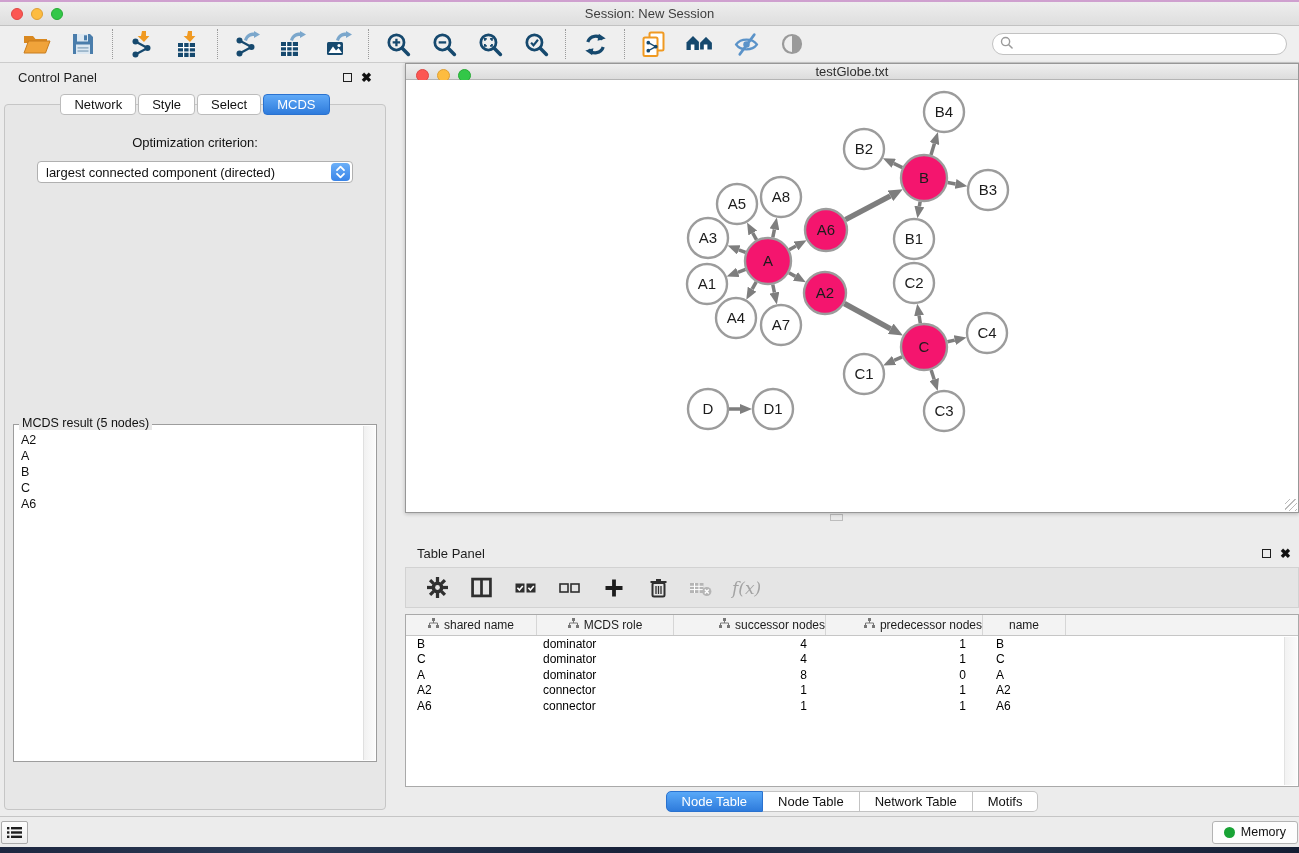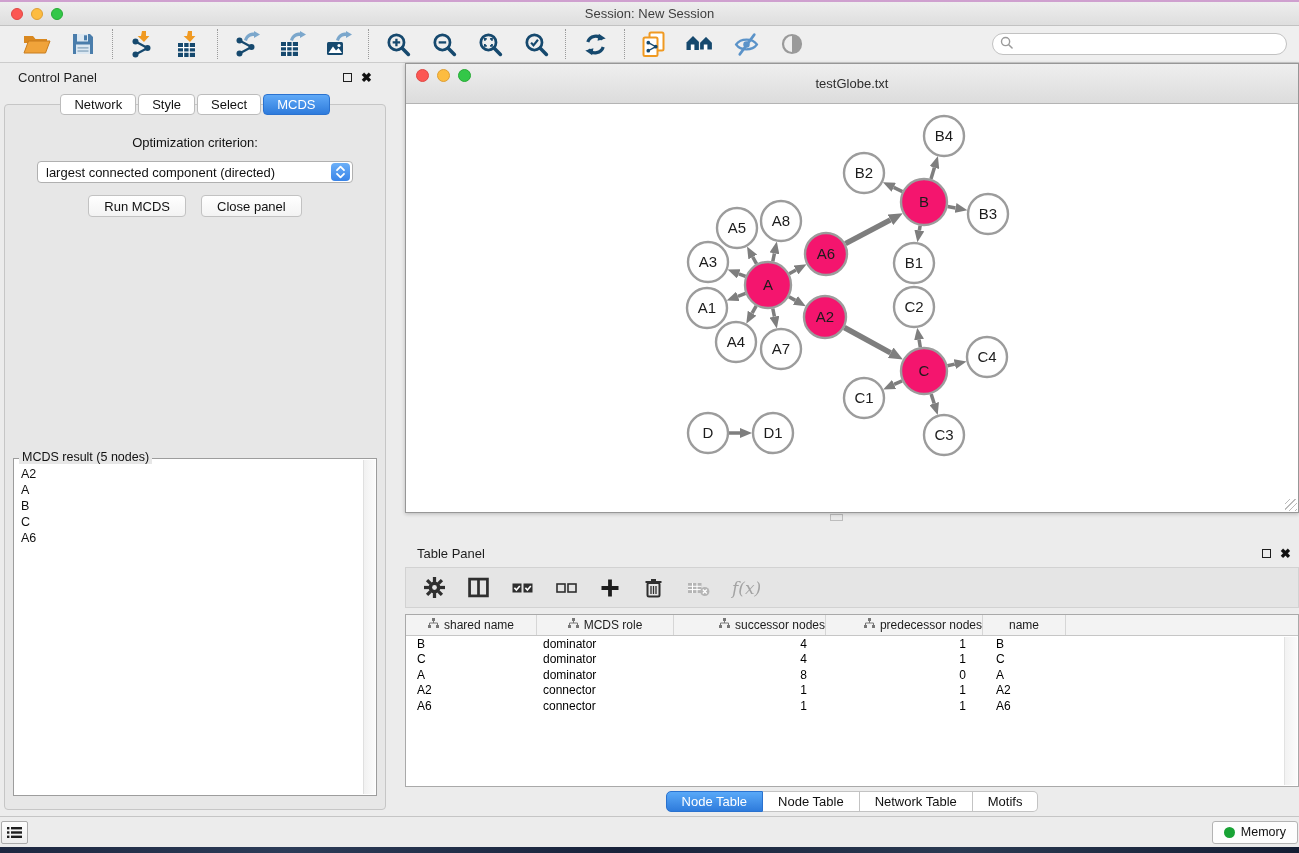--- a/index.html
+++ b/index.html
@@ -47,36 +47,36 @@
   .cp-buttons { display:flex; gap:15px; margin-top:12px; }
   .btn { height:22px; padding:0 15px; background:linear-gradient(#ffffff,#f3f3f3); border:1px solid #c2c2c2; border-radius:4px; font-size:13px; color:#111; cursor:pointer; font-family:"Liberation Sans",sans-serif; }
   .result-box { margin-top:241px; width:364px; flex:0 0 338px; border:1px solid #9d9d9d; background:#fff; position:relative; align-self:center; }
   .result-legend { position:absolute; top:-9px; left:5px; background:#e7e7e7; padding:0 3px; font-size:12.5px; color:#111; }
   .result-list { position:absolute; inset:1px 13px 1px 1px; padding:6px 6px 0 6px; font-size:12.5px; line-height:16px; color:#111; overflow:hidden; }
   .result-scroll { position:absolute; top:1px; bottom:1px; right:1px; width:12px; background:linear-gradient(90deg,#f1f1f1,#fcfcfc); border-left:1px solid #e0e0e0; }
 
   
   .right { flex:1; min-width:0; display:flex; flex-direction:column; padding-left:15px; position:relative; }
   .net-window { height:450px; border:1px solid #979797; background:#fff; display:flex; flex-direction:column; box-shadow:0 1px 4px rgba(0,0,0,.22); position:relative; }
-  .net-titlebar { height:40px; background:linear-gradient(#efefef,#dcdcdc); border-bottom:1px solid #b4b4b4; position:relative; display:flex; align-items:center; }
+  .net-titlebar { height:16px; background:linear-gradient(#efefef,#dcdcdc); border-bottom:1px solid #b4b4b4; position:relative; display:flex; align-items:center; }
   .net-lights { position:absolute; left:10px; top:5px; display:flex; gap:8px; }
   .net-lights .light { width:13px; height:13px; }
   .net-title { flex:1; text-align:center; font-size:13px; color:#2e2e2e; }
   .net-canvas { flex:1; position:relative; background:#fff; overflow:hidden; }
   .net-canvas svg { position:absolute; inset:0; }
   .resize-grip { position:absolute; right:1px; bottom:1px; width:12px; height:12px;
      background:repeating-linear-gradient(135deg,transparent 0 3px,#bbb 3px 4px); cursor:nwse-resize; }
   .split-grip-v { position:absolute; left:15px; top:372px; width:7px; height:13px; background:#e9e9e9; border:1px solid #bdbdbd; }
   .split-grip-h { position:absolute; left:440px; top:451px; width:13px; height:7px; background:#e9e9e9; border:1px solid #bdbdbd; }
 
   
   .table-panel { flex:1; min-height:0; display:flex; flex-direction:column; padding-top:29px; }
   .tp-header { height:22px; display:flex; align-items:center; font-size:13px; color:#1e1e1e; padding:0 8px 0 12px; }
   .tp-toolbar { height:41px; margin-top:3px; background:#e5e5e5; border:1px solid #d2d2d2; display:flex; align-items:center; gap:20px; padding:0 18px; }
-  .tp-icon { display:flex; align-items:center; justify-content:flex-start; width:24px; height:24px; cursor:pointer; }
+  .tp-icon { display:flex; align-items:center; justify-content:flex-end; width:24px; height:24px; cursor:pointer; }
   .fx-label { font-family:"DejaVu Serif",serif; font-style:italic; font-size:17px; color:#a3a3a3; }
   .tp-table { flex:1; min-height:0; margin-top:6px; border:1px solid #a9a9a9; background:#fff; display:flex; flex-direction:column; position:relative; overflow:hidden; }
   .t-head { display:flex; height:21px; background:#f3f3f3; border-bottom:1px solid #c6c6c6; flex:0 0 21px; }
   .t-hcell { display:flex; align-items:center; justify-content:center; gap:5px; font-size:12px; color:#1c1c1c; border-right:1px solid #d6d6d6; }
   .t-filler { flex:1; }
   .t-row { display:flex; height:15.5px; align-items:center; font-size:12px; color:#000; }
   .t-cell { overflow:hidden; white-space:nowrap; }
   .c0 { width:131px; padding-left:11px; }
   .c1 { width:137px; padding-left:6px; }
   .c2 { width:152px; text-align:right; padding-right:19px; justify-content:flex-end; }
@@ -316,24 +316,20 @@
       <div class="cp-content">
         <div class="opt-label">Optimization criterion:</div>
         <div class="criterion">
           <span class="criterion-text">largest connected component (directed)</span>
           <span class="stepper">
             <svg width="11" height="14" viewBox="0 0 11 14">
                 <path d="M2 5.2 L5.5 1.6 L9 5.2" fill="none" stroke="#fff" stroke-width="1.8" stroke-linecap="round" stroke-linejoin="round"></path>
                 <path d="M2 8.8 L5.5 12.4 L9 8.8" fill="none" stroke="#fff" stroke-width="1.8" stroke-linecap="round" stroke-linejoin="round"></path>
               </svg>
           </span>
-        </div>
-        <div class="cp-buttons">
-          <button class="btn">Run MCDS</button>
-          <button class="btn">Close panel</button>
         </div>
         <div class="result-box">
           <span class="result-legend">MCDS result (5 nodes)</span>
           <div class="result-list">
               <div>A2</div>
               <div>A</div>
               <div>B</div>
               <div>C</div>
               <div>A6</div>
             </div>

